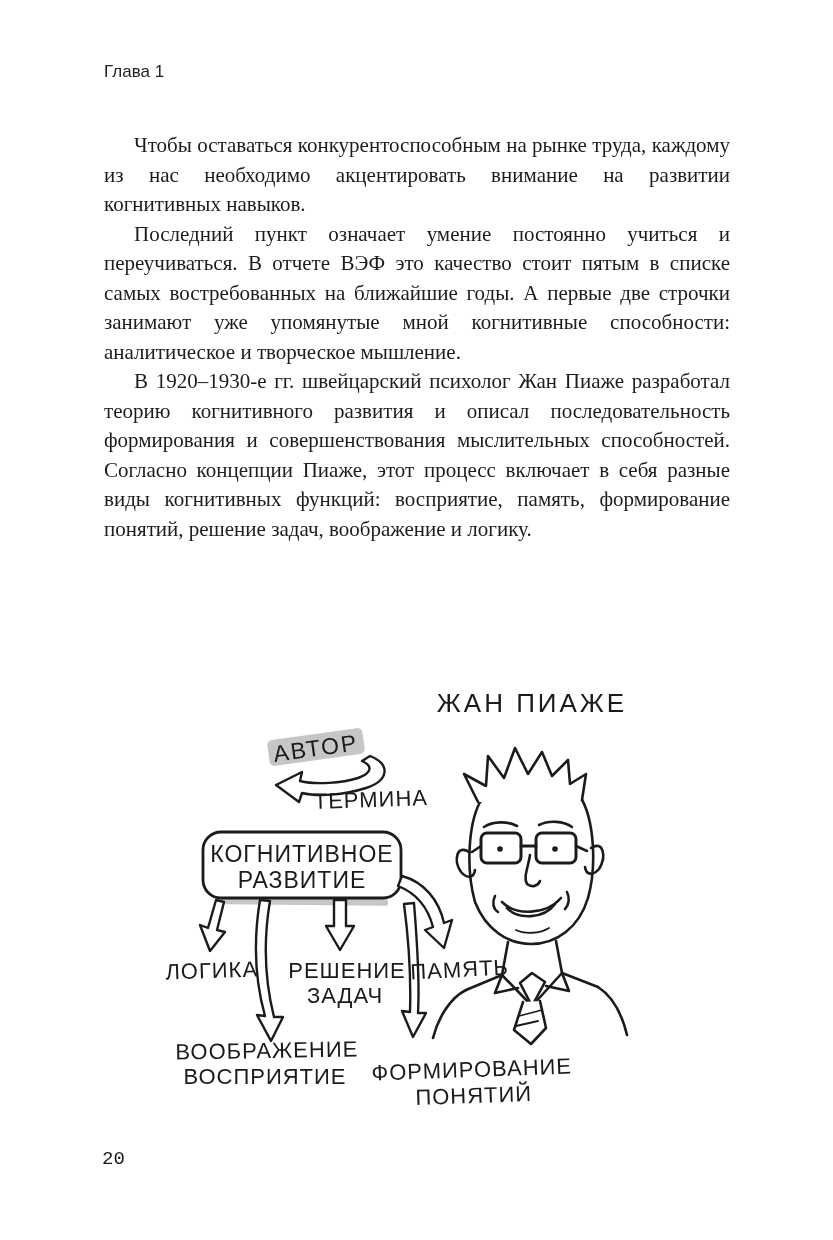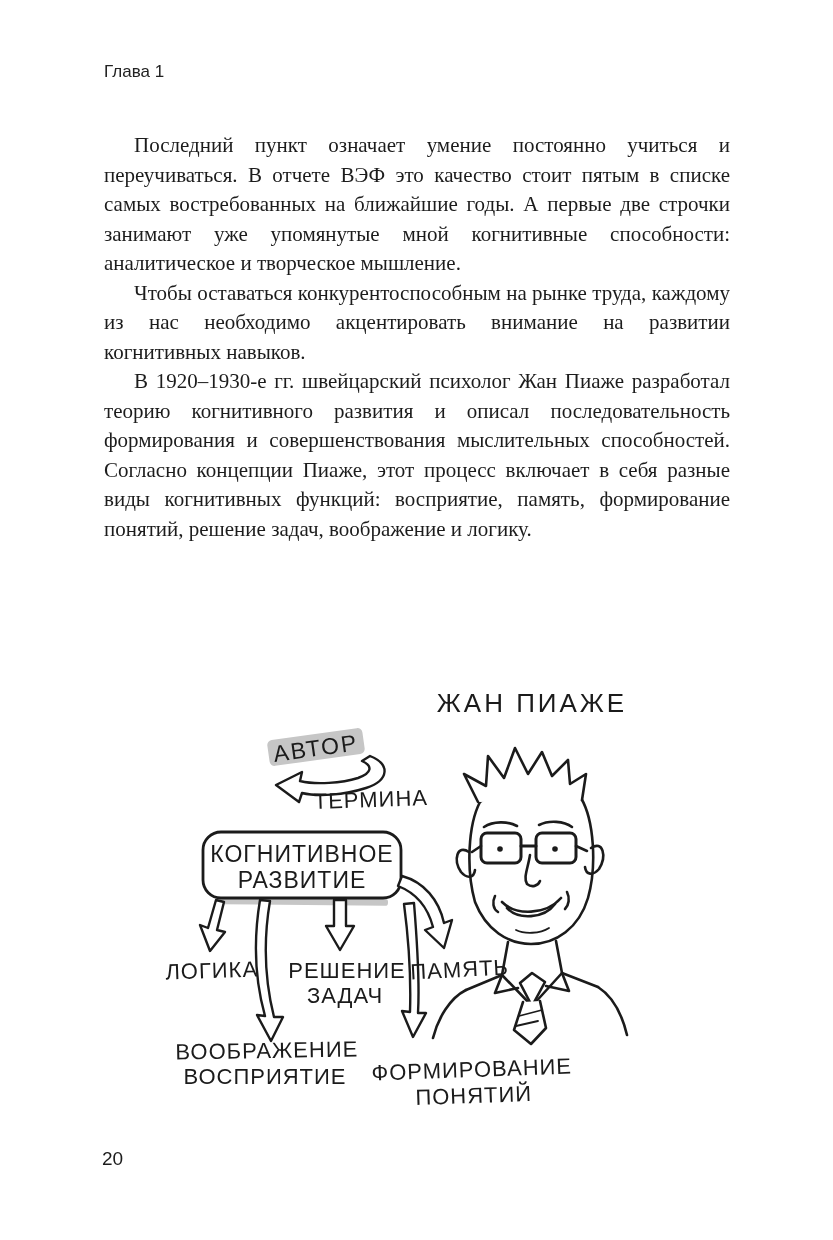--- a/index.html
+++ b/index.html
@@ -16,37 +16,37 @@
     font-size:21px;line-height:29.5px;text-align:justify;
     hyphens:auto;-webkit-hyphens:auto;
   }
   .body-text p{margin:0;text-indent:30px;}
   .illustration{
     position:absolute;left:118px;top:680px;width:600px;height:445px;text-align:center;
   }
   .illustration svg{display:block;}
   .page-number{
     position:absolute;left:102px;top:1148px;
-    font-family:Liberation Sans, sans-serif;font-size:19px;color:#1c1c1c;
+    font-family:Liberation Mono, monospace;font-size:19px;color:#1c1c1c;
   }
   .sketch-text{
     font-family:"Liberation Sans", sans-serif;
     fill:#1b1b1b;
   }
 </style>
 </head>
 <body>
 
 <div class="page">
 
   <div class="running-head">Глава 1</div>
 
   <div class="body-text">
+    <p>Чтобы оставаться конкурентоспособным на рынке труда, каждому из нас необходимо акцентировать внимание на развитии когнитивных навыков.</p>
     <p>Последний пункт означает умение постоянно учиться и переучиваться. В отчете ВЭФ это качество стоит пятым в списке самых востребованных на ближайшие годы. А первые две строчки занимают уже упомянутые мной когнитивные способности: аналитическое и творческое мышление.</p>
-    <p>Чтобы оставаться конкурентоспособным на рынке труда, каждому из нас необходимо акцентировать внимание на развитии когнитивных навыков.</p>
     <p>В 1920–1930-е гг. швейцарский психолог Жан Пиаже разработал теорию когнитивного развития и описал последовательность формирования и совершенствования мыслительных способностей. Согласно концепции Пиаже, этот процесс включает в себя разные виды когнитивных функций: восприятие, память, формирование понятий, решение задач, воображение и логику.</p>
   </div>
 
   <div class="illustration">
     <svg width="600" height="445" viewBox="0 0 600 445" xmlns="http://www.w3.org/2000/svg">
 
       <text class="sketch-text" x="414" y="32" text-anchor="middle" font-size="26" letter-spacing="3">ЖАН ПИАЖЕ</text>
 
       <rect x="150" y="54" width="96" height="26" rx="5" fill="#c6c6c6" transform="rotate(-8 198 67)"></rect>
       <text class="sketch-text" x="198" y="76" text-anchor="middle" font-size="23" letter-spacing="2" transform="rotate(-8 198 70)">АВТОР</text>

